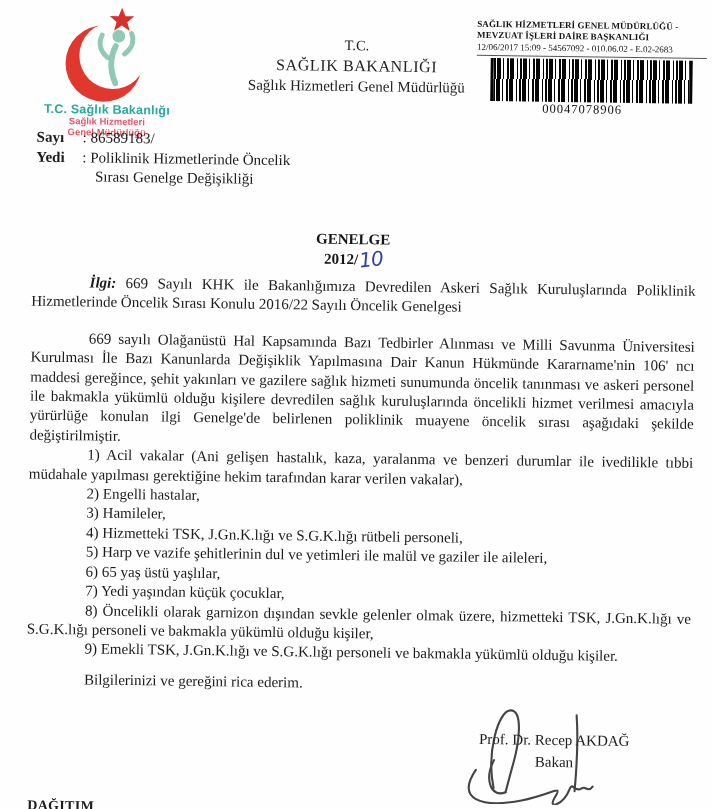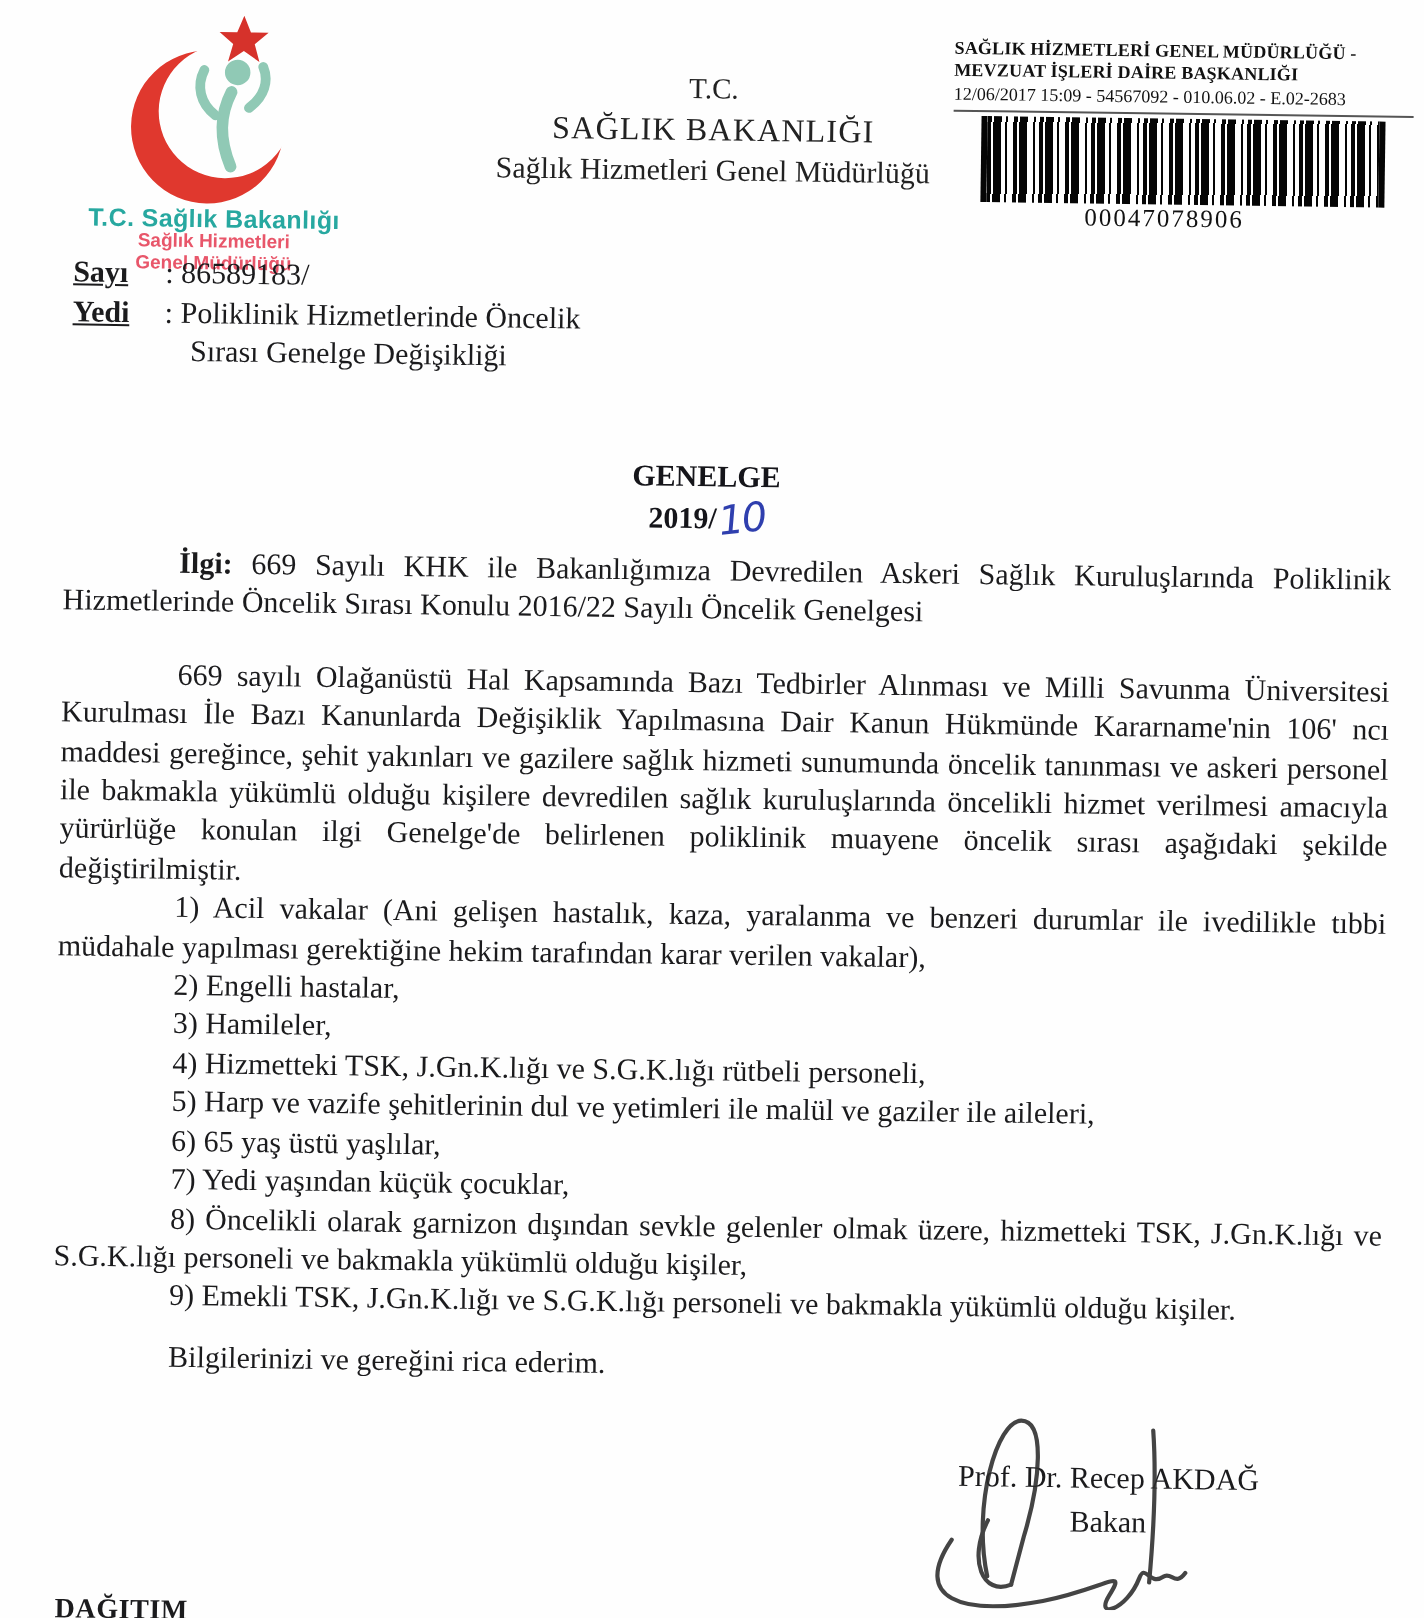--- a/index.html
+++ b/index.html
@@ -36,35 +36,35 @@
     background:repeating-linear-gradient(90deg,
       #050505 0 2px,#fff 2px 3px,#050505 3px 7px,#fff 7px 9px,
       #050505 9px 10px,#fff 10px 13px,#050505 13px 15px,#fff 15px 16px,
       #050505 16px 20px,#fff 20px 23px,#050505 23px 24px,#fff 24px 26px);
     border-left:3px solid #050505;border-right:3px solid #050505;
   }
   .barcode-number{width:212px;text-align:center;font-size:12.5px;margin-top:0;letter-spacing:1px;}
   
   .meta{position:absolute;left:38px;top:128px;font-size:15px;line-height:19.5px;}
   .meta-row{display:flex;}
-  .meta-label{font-weight:bold;width:46px;flex:none;text-decoration:underline;}
+  .meta-label{font-weight:bold;width:46px;flex:none;}
   .meta-cont{padding-left:13px;}
   
   .title{position:absolute;left:0;right:0;top:226px;text-align:center;font-weight:bold;font-size:15px;line-height:18px;color:#15151a;}
   .hand{
     color:#2f3fae;font-family:"DejaVu Sans",sans-serif;font-style:italic;
     font-size:20px;font-weight:400;display:inline-block;
     transform:rotate(-7deg) translate(1px,2px);letter-spacing:-1px;
   }
   
   .bodytext{position:absolute;left:35px;width:664px;top:273px;font-size:15px;line-height:19.4px;text-align:justify;color:#1b1b1d;}
   .bodytext p{margin:0;text-indent:58px;}
   .gap-lg{margin-top:17px !important;}
   .gap-sm{margin-top:11px !important;}
-  .b{font-weight:bold;}
+  .b{font-weight:bold;font-style:italic;}
   
   .sig{position:absolute;left:448px;top:722px;width:232px;text-align:center;font-size:15px;line-height:22px;}
   .sig-svg{position:absolute;left:452px;top:694px;pointer-events:none;}
   
   .dagitim{position:absolute;left:38px;top:798px;font-weight:bold;font-size:14px;letter-spacing:.3px;}
 </style>
 </head>
 <body>
 
 <div class="page">
@@ -111,21 +111,21 @@
         <span>: Poliklinik Hizmetlerinde Öncelik</span>
       </div>
       <div class="meta-row">
         <span class="meta-label"></span>
         <span class="meta-cont">Sırası Genelge Değişikliği</span>
       </div>
     </div>
 
     <div class="title">
       <div>GENELGE</div>
-      <div><span>2019/</span><span class="hand">10</span></div>
+      <div><span>2012/</span><span class="hand">10</span></div>
     </div>
 
     <div class="bodytext">
       <p><span class="b">İlgi:</span> <span>669 Sayılı KHK ile Bakanlığımıza Devredilen Askeri Sağlık Kuruluşlarında Poliklinik Hizmetlerinde Öncelik Sırası Konulu 2016/22 Sayılı Öncelik Genelgesi</span></p>
       <p class="gap-lg">669 sayılı Olağanüstü Hal Kapsamında Bazı Tedbirler Alınması ve Milli Savunma Üniversitesi Kurulması İle Bazı Kanunlarda Değişiklik Yapılmasına Dair Kanun Hükmünde Kararname'nin 106' ncı maddesi gereğince, şehit yakınları ve gazilere sağlık hizmeti sunumunda öncelik tanınması ve askeri personel ile bakmakla yükümlü olduğu kişilere devredilen sağlık kuruluşlarında öncelikli hizmet verilmesi amacıyla yürürlüğe konulan ilgi Genelge'de belirlenen poliklinik muayene öncelik sırası aşağıdaki şekilde değiştirilmiştir.</p>
       <p>1) Acil vakalar (Ani gelişen hastalık, kaza, yaralanma ve benzeri durumlar ile ivedilikle tıbbi müdahale yapılması gerektiğine hekim tarafından karar verilen vakalar),</p>
       <p>2) Engelli hastalar,</p>
       <p>3) Hamileler,</p>
       <p>4) Hizmetteki TSK, J.Gn.K.lığı ve S.G.K.lığı rütbeli personeli,</p>
       <p>5) Harp ve vazife şehitlerinin dul ve yetimleri ile malül ve gaziler ile aileleri,</p>

